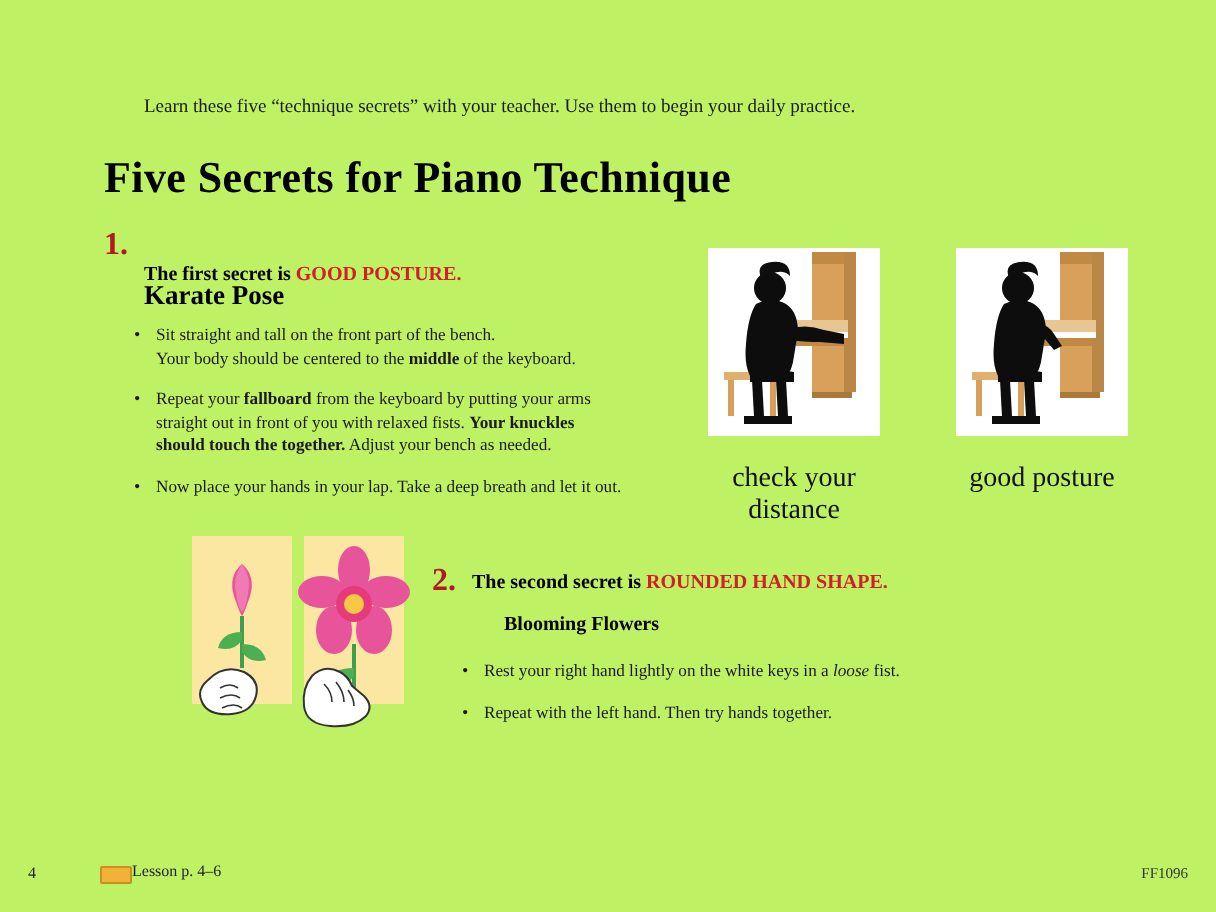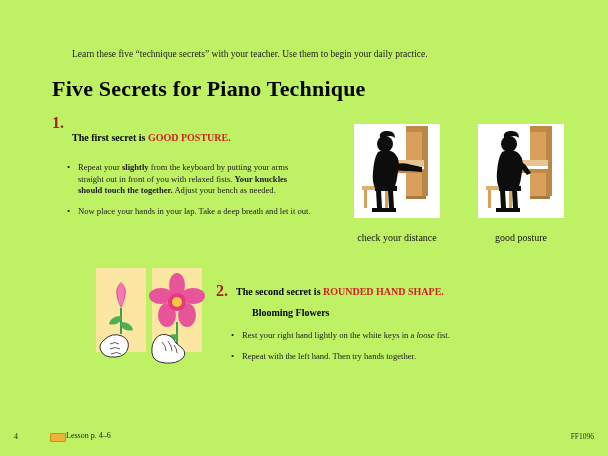--- a/index.html
+++ b/index.html
@@ -93,21 +93,21 @@
     position: absolute;
     width: 86px;
     height: 94px;
     background: #ffffff;
     overflow: hidden;
   }
   .photo-a { left: 354px; top: 124px; }
   .photo-b { left: 478px; top: 124px; }
   .caption {
     position: absolute;
-    font-size: 10px;
+    font-size: 14px;
     text-align: center;
     width: 110px;
     color: #111111;
   }
   .cap-a { left: 342px; top: 232px; }
   .cap-b { left: 466px; top: 232px; }
 
   
   .art2 {
     position: absolute;
@@ -185,22 +185,24 @@
 <div class="page">
 
   <div class="intro">Learn these five “technique secrets” with your teacher. Use them to begin your daily practice.</div>
 
   <div class="main-title">Five Secrets for Piano Technique</div>
 
   <div class="sec1-num">1.</div>
   <div class="sec1-head">
     <span>The first secret is </span><span class="red">GOOD POSTURE.</span>
   </div>
+  <div class="sec1-sub">Karate Pose</div>
   <div class="bullets1">
-      <div class="bullet"><span>Repeat your </span><b>slightly</b><span> from the keyboard by putting your arms</span><br><span>straight out in front of you with relaxed fists. </span><b>Your knuckles</b><br><b>should touch the together.</b><span> Adjust your bench as needed.</span></div>
+      <div class="bullet"><span>Sit straight and tall on the front part of the bench.</span><br><span>Your body should be centered to the </span><b>middle</b><span> of the keyboard.</span></div>
+      <div class="bullet"><span>Repeat your </span><b>fallboard</b><span> from the keyboard by putting your arms</span><br><span>straight out in front of you with relaxed fists. </span><b>Your knuckles</b><br><b>should touch the together.</b><span> Adjust your bench as needed.</span></div>
       <div class="bullet"><span>Now place your hands in your lap. Take a deep breath and let it out.</span></div>
     </div>
 
   <div class="photo photo-a">
     <svg width="86" height="94" viewBox="0 0 86 94" xmlns="http://www.w3.org/2000/svg">
       <rect x="0" y="0" width="86" height="94" fill="#ffffff"></rect>
 
       <rect x="52" y="2" width="16" height="70" fill="#d8a05a"></rect>
       <rect x="52" y="2" width="16" height="6" fill="#c08a44"></rect>
       <rect x="68" y="2" width="6" height="70" fill="#b5threeb"></rect>

